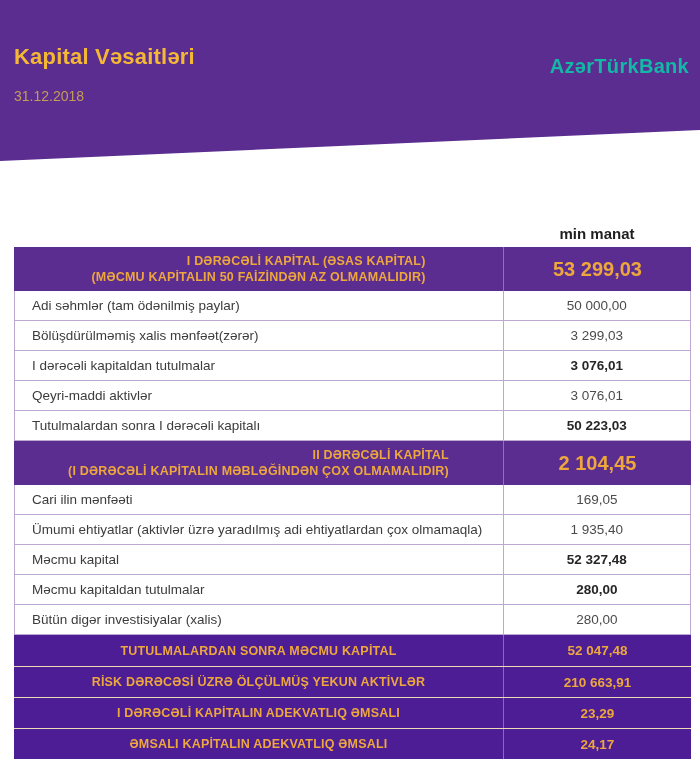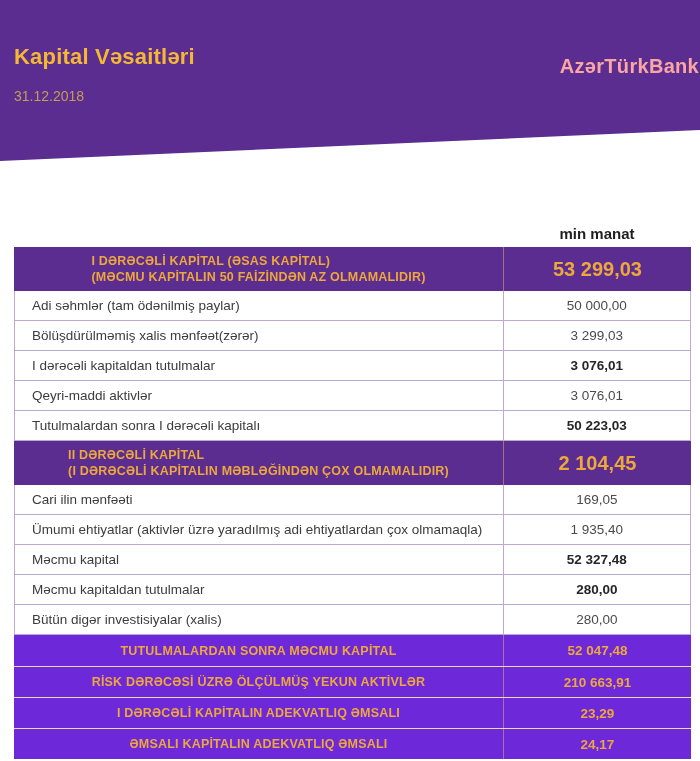--- a/index.html
+++ b/index.html
@@ -35,25 +35,25 @@
   }
   .hero-date {
     position: absolute;
     left: 14px;
     top: 88px;
     font-size: 14px;
     color: #c59d55;
   }
   .hero-logo {
     position: absolute;
-    right: 1px;
+    right: 11px;
     top: 55px;
     font-size: 20px;
     font-weight: 600;
-    color: #fca5a5;
+    color: #14b8a6;
     letter-spacing: 0.3px;
   }
   
   .unit-label {
     position: absolute;
     top: 225px;
     left: 503px;
     width: 188px;
     text-align: center;
     font-size: 15px;
@@ -79,21 +79,21 @@
   .cell.label { width: 489px; }
   .cell.value { width: 188px; justify-content: center; text-align: center; }
 
   
   .row.section {
     height: 44px;
     background: #5b2d90;
   }
   .row.section .label {
     justify-content: center;
-    text-align: left;
+    text-align: right;
     white-space: pre-line;
     font-size: 12.5px;
     font-weight: bold;
     color: #eda73d;
     line-height: 16px;
     letter-spacing: 0.2px;
   }
   .row.section .value {
     border-left: 1px solid rgba(224, 172, 106, 0.55);
     font-size: 20px;
@@ -120,21 +120,21 @@
     color: #4b4b4b;
   }
   .row.item .value.bold {
     font-weight: bold;
     color: #262626;
   }
 
   
   .row.summary {
     height: 31px;
-    background: #6d28d9;
+    background: #4c1d95;
   }
   .row.summary + .row.summary {
     border-top: 1px solid #ecdcb4;
   }
   .row.summary .label {
     justify-content: center;
     text-align: center;
     font-size: 12.5px;
     font-weight: bold;
     color: #eda73d;

